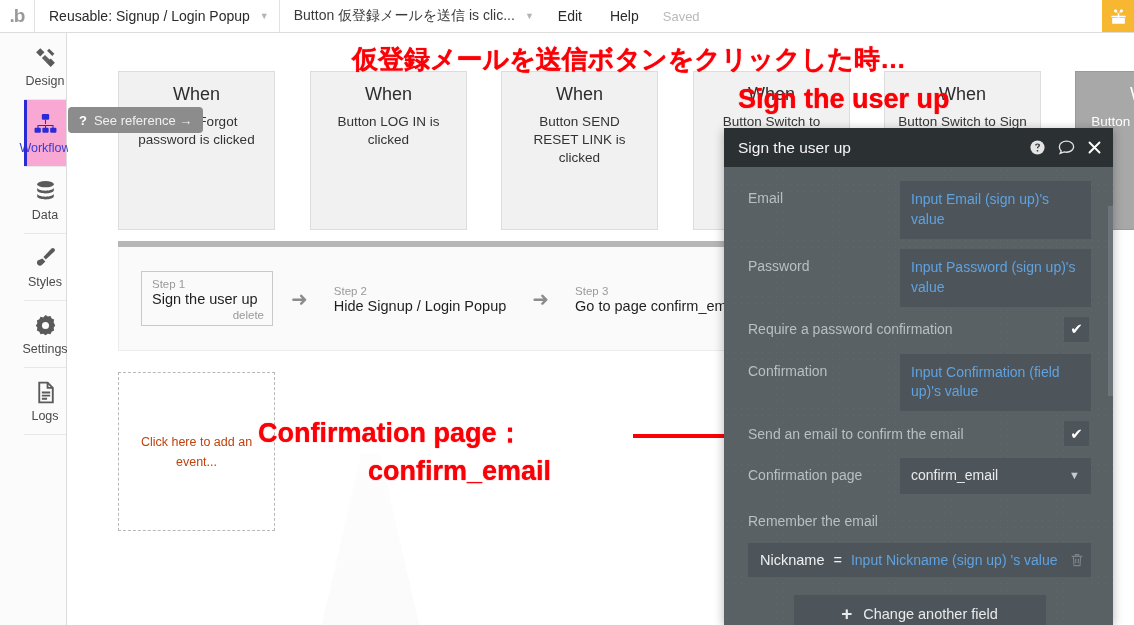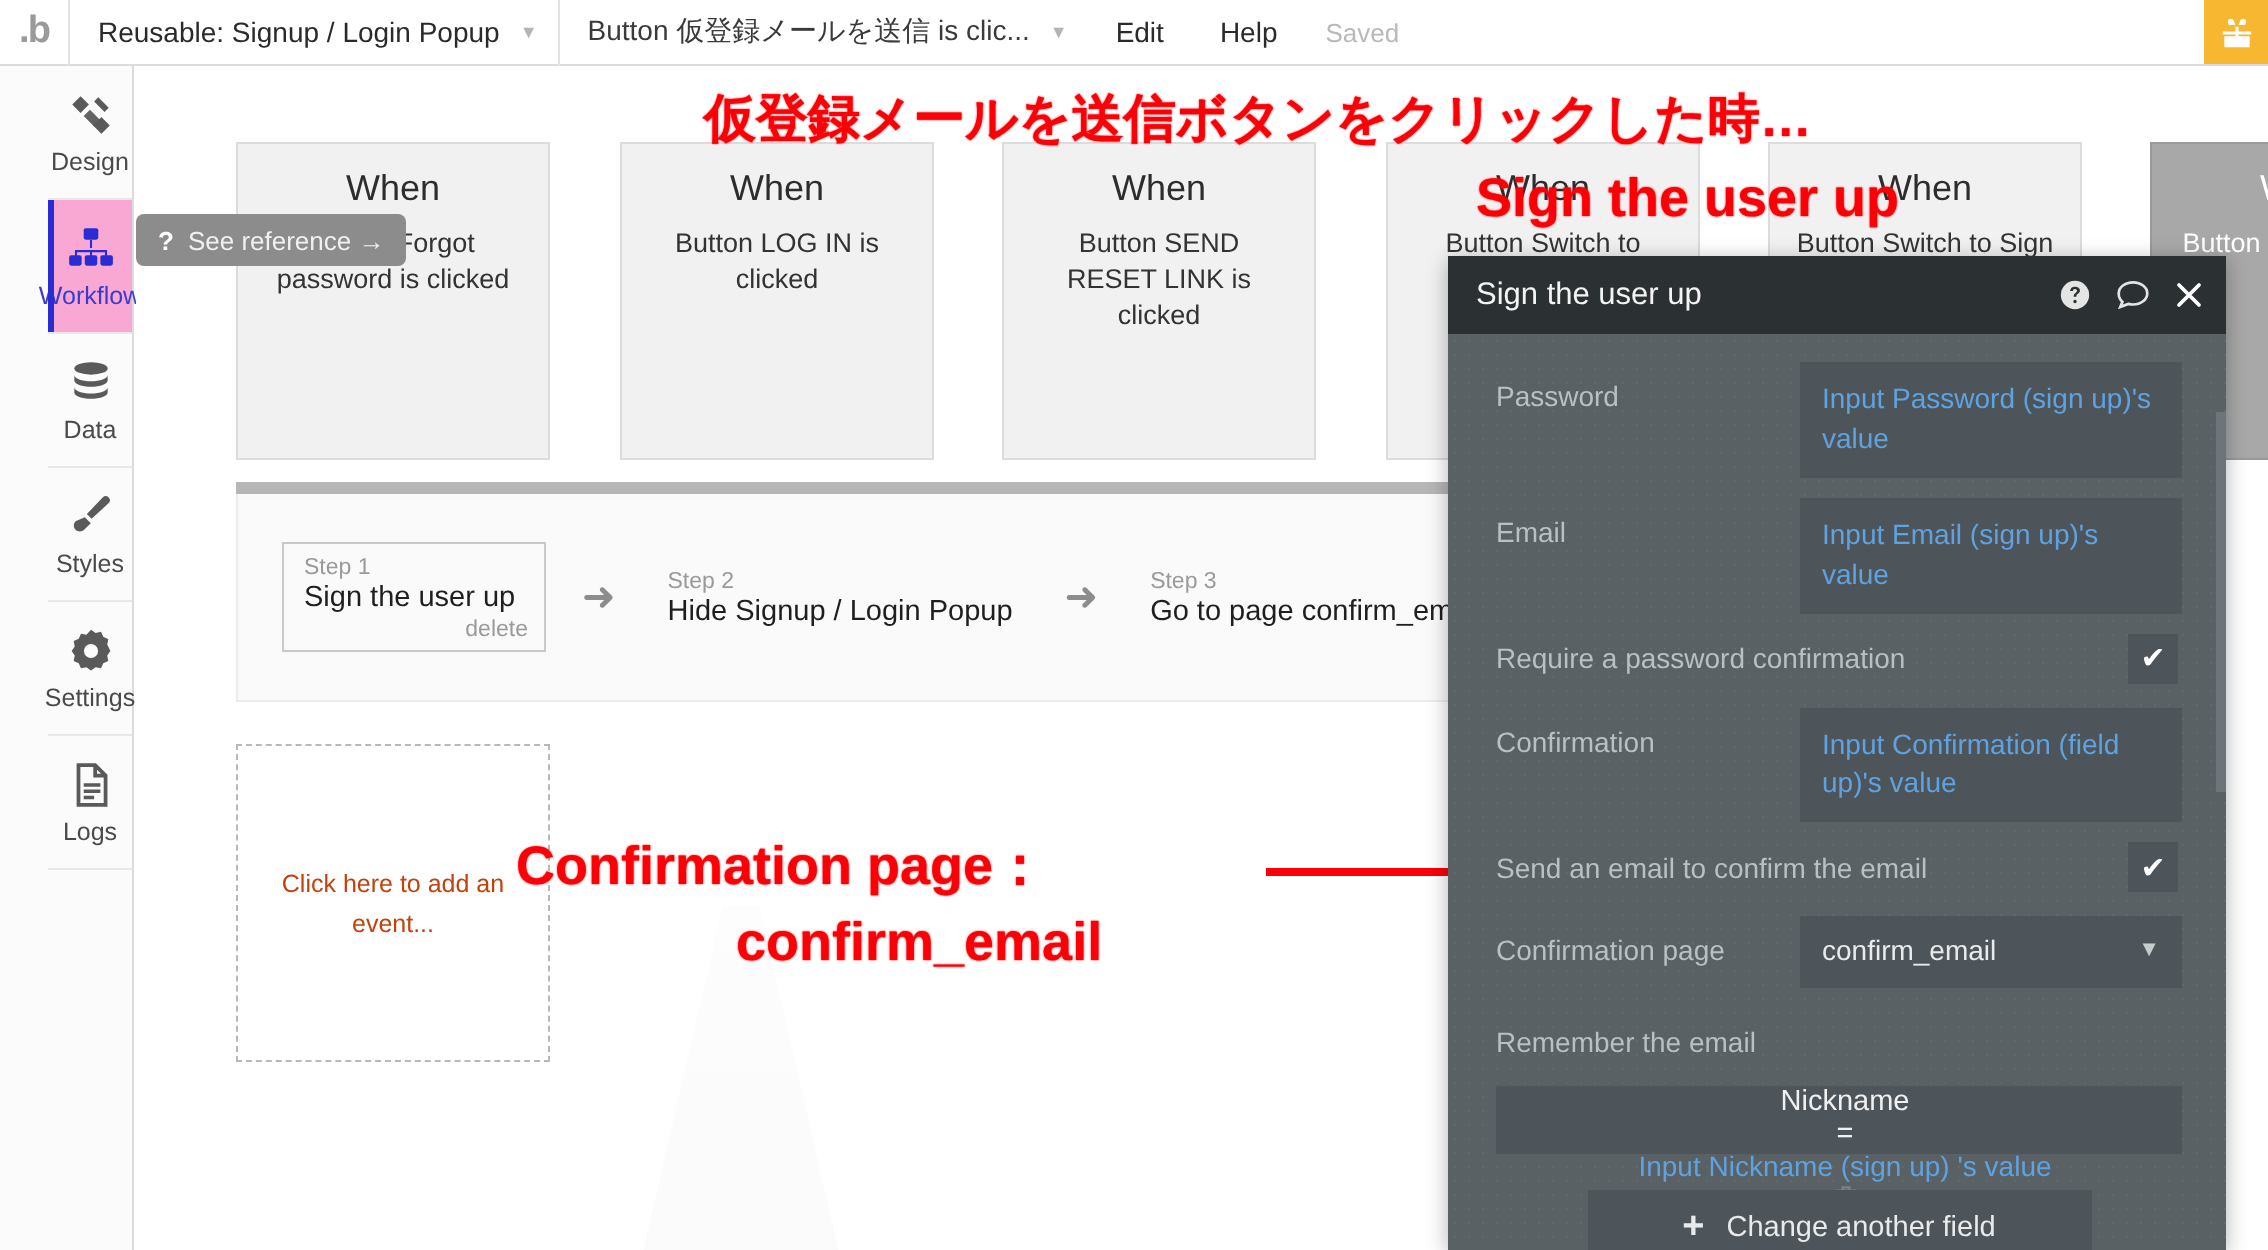--- a/index.html
+++ b/index.html
@@ -183,21 +183,21 @@
     display: flex; align-items: center; justify-content: space-between;
     margin-bottom: 12px; position: relative; z-index: 1; padding-right: 2px;
   }
   .chkrow .ctext { font-size: 14px; color: #b9bfc2; }
   .chkbox {
     width: 25px; height: 25px; background: #4e555a; color: #fff;
     display: flex; align-items: center; justify-content: center; font-size: 15px;
   }
   .fieldrow {
     display: flex; align-items: center; background: #4e555a; height: 34px;
-    margin: 14px 0 0; padding: 0 6px 0 12px; position: relative; z-index: 1; flex-direction: column;
+    margin: 14px 0 0; padding: 0 6px 0 12px; position: relative; z-index: 1;
   }
   .fieldrow .fname { font-size: 14.5px; color: #eef0f1; }
   .fieldrow .feq { font-size: 14.5px; color: #eef0f1; margin: 0 9px; }
   .fieldrow .fval { font-size: 14px; color: #5fa2e0; flex: 1; }
   .trash { color: #7c8388; }
   .trash svg { display: block; }
   .addbtn {
     margin: 18px auto 0; width: 252px; height: 37px; background: #4e555a;
     color: #e8eaeb; font-size: 14.5px; display: flex; align-items: center;
     justify-content: center; gap: 11px; position: relative; z-index: 1;
@@ -401,27 +401,27 @@
             <path d="M4 4 L20 20 M20 4 L4 20"></path>
           </svg>
         </span>
       </div>
     </div>
 
     <div class="dlg-body">
       <div class="dlg-scroll"></div>
 
       <div class="row">
+        <div class="rlab">Email</div>
+        <div class="rval">Input Email (sign up)'s value</div>
+      </div>
+
+      <div class="row">
         <div class="rlab">Password</div>
         <div class="rval">Input Password (sign up)'s value</div>
-      </div>
-
-      <div class="row">
-        <div class="rlab">Email</div>
-        <div class="rval">Input Email (sign up)'s value</div>
       </div>
 
       <div class="chkrow">
         <span class="ctext">Require a password confirmation</span>
         <span class="chkbox">✔</span>
       </div>
 
       <div class="row">
         <div class="rlab">Confirmation</div>
         <div class="rval">Input Confirmation (field up)'s value</div>

